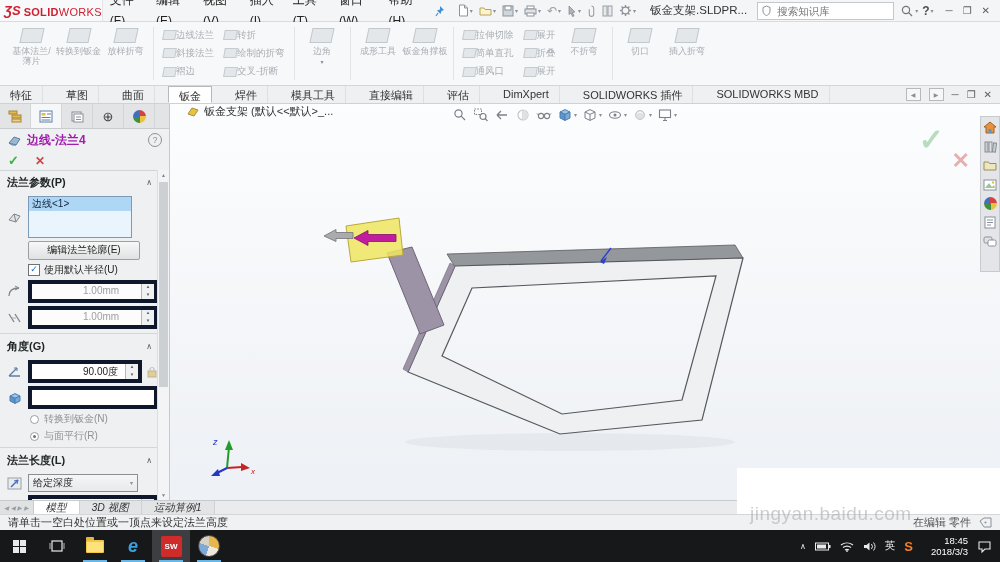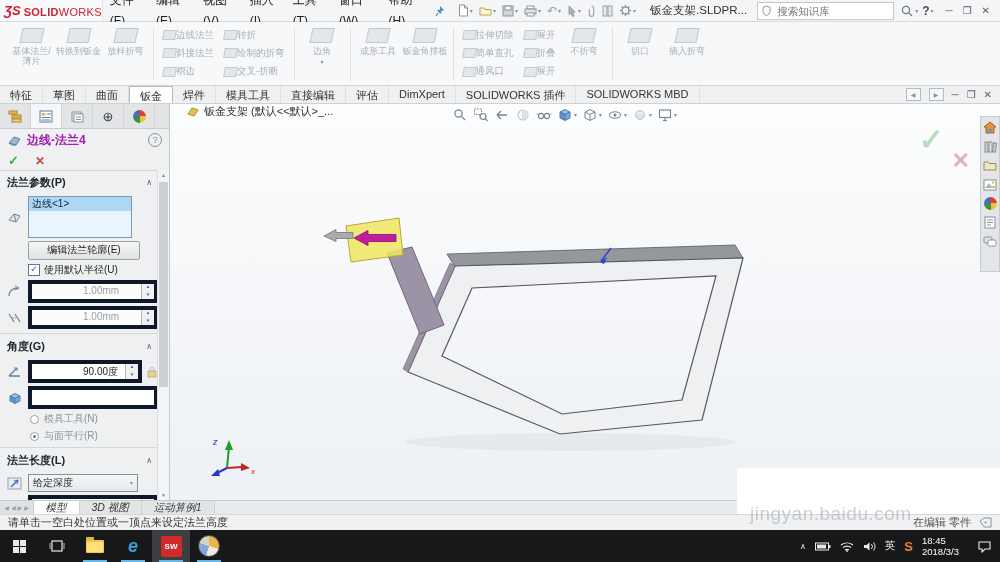--- a/index.html
+++ b/index.html
@@ -33,21 +33,21 @@
   .rb-big{width:47px;display:flex;flex-direction:column;align-items:center;padding-top:4px;gap:3px;}
   .rb-lbl{font-size:9px;line-height:10px;color:#a9aeb4;text-align:center;}
   .shm{width:20px;height:13px;background:#e4e7ea;border:1px solid #c3c8cd;transform:skewX(-12deg);}
   .shm-sm{width:11px;height:8px;background:#e4e7ea;border:1px solid #c6cbd0;transform:skewX(-10deg);flex:0 0 11px;}
   .rb-col{display:flex;flex-direction:column;justify-content:space-around;padding:2px 5px;}
   .rb-item{display:flex;align-items:center;font-size:9.5px;color:#a9aeb4;height:14px;white-space:nowrap;}
   .rb-sep{width:1px;background:#e1e3e5;margin:3px 4px;}
 
   
   #cmdtabs{left:0;top:86px;width:1000px;height:18px;background:#eef0f1;border-bottom:1px solid #cfd2d4;
-           display:flex;align-items:flex-end;box-sizing:border-box;font-size:11px;}
+           display:flex;align-items:flex-end;box-sizing:border-box;font-size:11px;gap:13px;}
   .ctab{padding:2px 10px 2px 10px;color:#333;border-right:1px solid #dddfe1;height:17px;box-sizing:border-box;white-space:nowrap;}
   .ctab.active{background:#fff;border:1px solid #b7babc;border-bottom:1px solid #fff;}
   .ct-right{margin-left:auto;display:flex;align-items:center;gap:8px;padding:0 8px 2px 0;}
   .ct-box{width:13px;height:11px;border:1px solid #b7babc;background:#f6f7f8;color:#8a8f94;font-size:6px;
           display:flex;align-items:center;justify-content:center;}
 
   
   #panel{left:0;top:104px;width:170px;height:396px;background:#eef0f1;border-right:1px solid #c7cacd;box-sizing:border-box;}
   .pm-tabs{height:24px;display:flex;background:#e2e4e6;border-bottom:1px solid #c9ccce;}
   .pm-tab{width:31px;display:flex;align-items:center;justify-content:center;border-right:1px solid #d2d5d7;box-sizing:border-box;}
@@ -131,21 +131,21 @@
   .folder{width:18px;height:13px;background:#f3c64a;border-radius:1px;position:relative;}
   .folder::before{content:"";position:absolute;top:-3px;left:0;width:8px;height:3px;background:#e3b63c;border-radius:1px 1px 0 0;}
   .folder::after{content:"";position:absolute;top:2px;left:1px;right:1px;bottom:1px;background:#ffe27a;}
   .edge-e{color:#3aa0dd;font-size:18px;font-weight:bold;font-style:italic;line-height:18px;}
   .sw-box{width:21px;height:21px;background:#cf2b2b;border-radius:2px;color:#fff;font-size:8px;font-weight:bold;
           display:flex;align-items:center;justify-content:center;}
   .game-ico{width:20px;height:20px;border-radius:50%;background:conic-gradient(#e9b64c 0 30%,#efe8dc 30% 55%,#7fa9d8 55% 80%,#d8d2c4 80% 100%);border:1px solid #4a4a4a;}
   #tray{margin-left:auto;display:flex;align-items:center;gap:9px;padding-right:8px;}
   .tray-txt{color:#e8e9ea;font-size:10.5px;}
   .sogou-s{color:#f08030;font-size:13px;font-weight:bold;}
-  #clock{color:#fff;font-size:9.5px;line-height:11px;width:46px;}
+  #clock{text-align:right;color:#fff;font-size:9.5px;line-height:11px;width:46px;}
 </style>
 </head>
 <body>
 
 <div id="titlebar" class="abs">
   <div id="logo">
     <span class="logo-mark">ƷS</span>
     <span><span class="logo-solid">SOLID</span><span class="logo-works">WORKS</span></span>
   </div>
   <span class="menu">文件(F)</span>
@@ -504,21 +504,21 @@
             <path d="M3,5 V10 L8,12.4 V7.4 Z" fill="#5f94c4" stroke="#4a7fb5"></path>
             <path d="M13,5 V10 L8,12.4 V7.4 Z" fill="#7aaad2" stroke="#4a7fb5"></path>
           </svg>
         </span>
       <div class="nfield" style="width:102px;">
           <span class="val"></span>
         </div>
     </div>
     <div class="radiorow">
       <span class="radio"></span>
-      <span>模具工具(N)</span>
+      <span>转换到钣金(N)</span>
     </div>
     <div class="radiorow">
       <span class="radio sel"></span>
       <span>与面平行(R)</span>
     </div>
     <div class="sec-div"></div>
 
     <div class="sec-h">
       <span>法兰长度(L)</span>
       <span class="sec-chev">∧</span>

